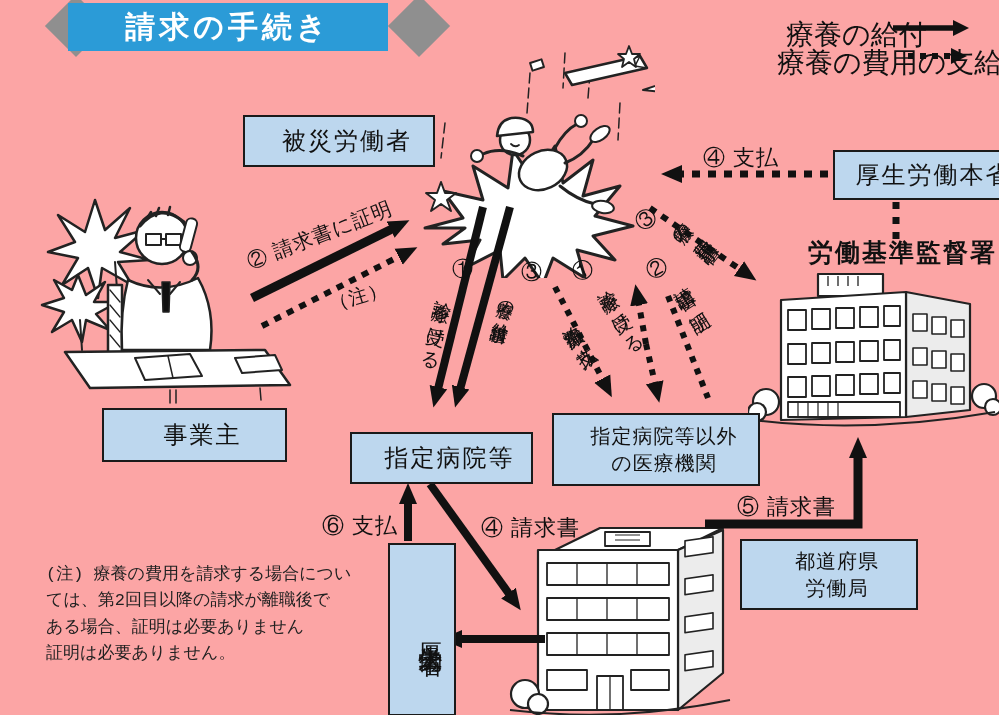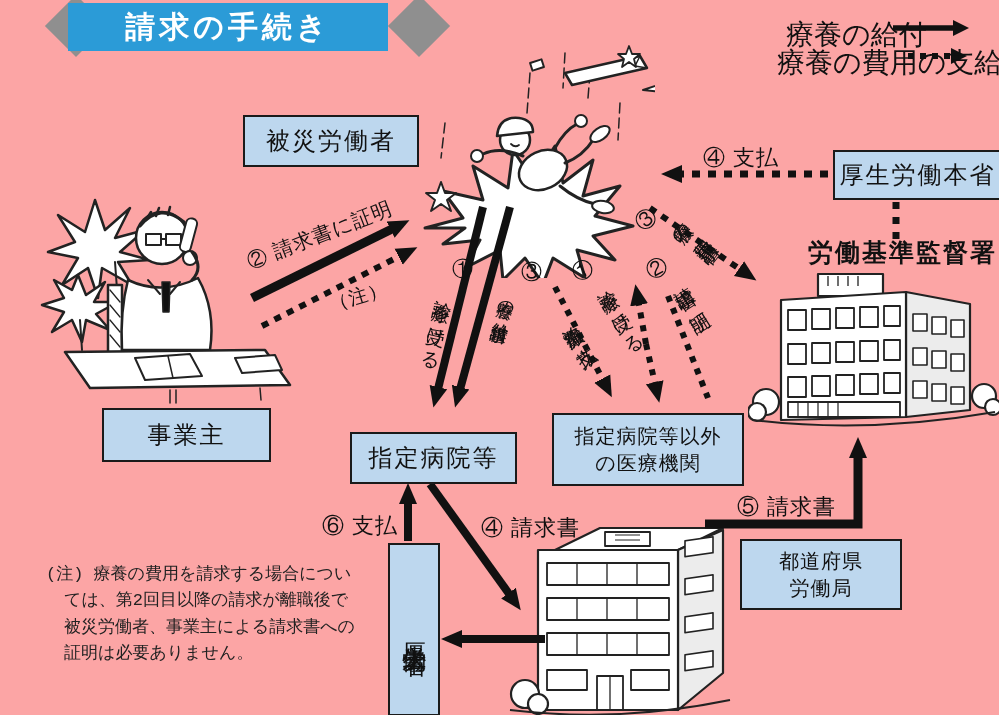--- a/index.html
+++ b/index.html
@@ -8,33 +8,33 @@
   .abs{position:absolute;}
   
   .diamond{width:44px;height:44px;background:#8f8f8f;transform:rotate(45deg);}
   .banner{left:68px;top:3px;width:320px;height:48px;background:#2b9bd7;display:flex;
           align-items:center;justify-content:center;}
   .banner span{color:#fff;font-size:30px;font-weight:bold;letter-spacing:4px;}
   
   .legend-lbl{font-size:28px;white-space:nowrap;}
   
   .box{background:#bdd7ee;border:2.5px solid #1a1a1a;display:flex;flex-direction:column;
-       align-items:center;justify-content:center;text-align:center;}
+       align-items:center;justify-content:center;text-align:center;padding-left:16px;}
   .box span{font-size:24px;letter-spacing:2px;white-space:nowrap;line-height:1.35;}
   .box.small span{font-size:20px;letter-spacing:1px;}
   
   .lbl{font-size:22px;white-space:nowrap;letter-spacing:1px;}
   .big-lbl{font-size:25px;font-weight:600;letter-spacing:2px;white-space:nowrap;}
   
   .vtext{writing-mode:vertical-rl;text-orientation:upright;letter-spacing:2px;line-height:1.25;}
   .rot{transform-origin:top left;white-space:nowrap;}
   .circ{font-size:21px;}
   
   .note{font-family:"Liberation Serif",serif;font-size:17px;line-height:1.55;color:#222;}
-  .note .cont{margin-left:18px;}
+  .note .cont{}
   svg{position:absolute;left:0;top:0;}
   .illus{z-index:1;} #arrows{z-index:2;} .txt{z-index:3;}
 </style>
 </head>
 <body>
 
 <div id="canvas">
 
   <svg class="illus" style="left:20px;top:190px;" width="290" height="215" viewBox="0 0 290 215" fill="none" stroke="#222" stroke-width="2.5" stroke-linejoin="round" stroke-linecap="round">
     <path d="M75,10 L85,40 L110,18 L95,48 L125,40 L100,62 L130,70 L98,72 L112,95 L82,78 L78,108 L68,78 L42,95 L58,68 L28,62 L55,52 L38,25 L65,42 Z" fill="#fff"></path>
@@ -236,17 +236,17 @@
   <div class="abs vtext rot txt" style="left:655px;top:227px;height:164px;font-size:19px;transform:rotate(-52deg);">療養の費用請求書</div>
 
   <div class="abs lbl txt" style="left:703px;top:143px;">④ 支払</div>
   <div class="abs lbl txt" style="left:481px;top:513px;">④ 請求書</div>
   <div class="abs lbl txt" style="left:737px;top:492px;">⑤ 請求書</div>
   <div class="abs lbl txt" style="left:322px;top:511px;">⑥ 支払</div>
 
   <div class="abs note txt" style="left:46px;top:562px;width:330px;font-family:Liberation Mono, monospace;">
     <div>(注) 療養の費用を請求する場合につい</div>
     <div class="cont">ては、第2回目以降の請求が離職後で</div>
-    <div class="cont">被災労働者、事業主による請求書への</div>
+    <div class="cont">ある場合、証明は必要ありません</div>
     <div class="cont">証明は必要ありません。</div>
   </div>
 
 </div>
 
 </body></html>

